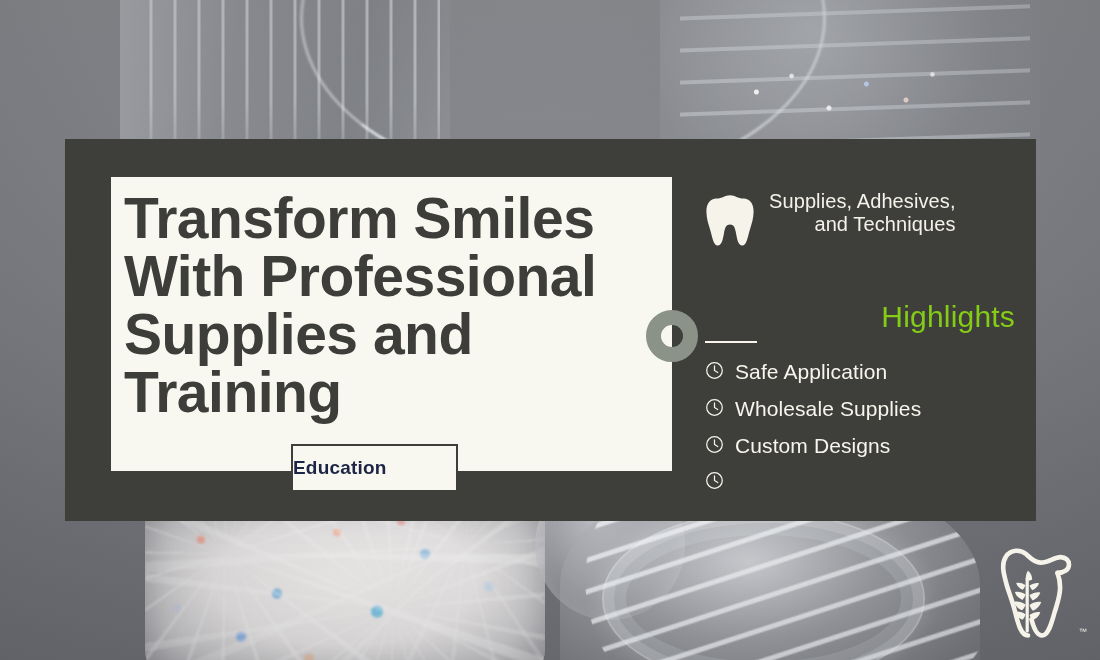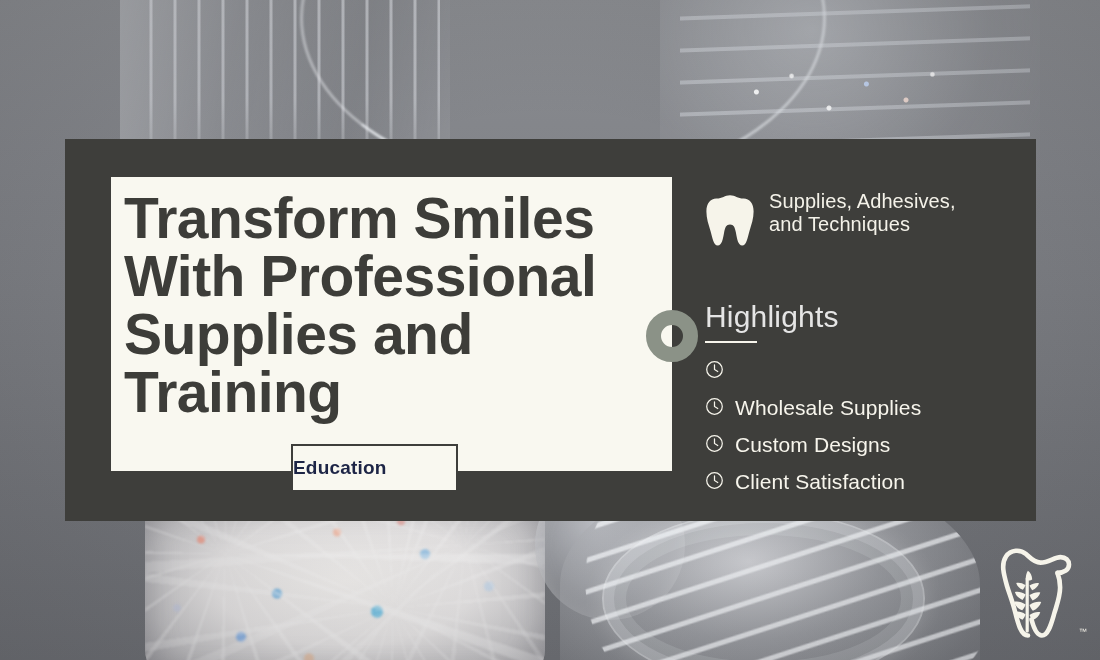--- a/index.html
+++ b/index.html
@@ -254,21 +254,21 @@
     font-weight: 400;
     color: #f4f2e9;
     letter-spacing: .1px;
     white-space: pre-line;
   }
   .highlights-title {
     margin: 48px 0 0 0;
     font-family: "Liberation Sans", sans-serif;
     font-size: 30px;
     font-weight: 400;
-    color: #e5e5e5;
+    color: #84cc16;
     letter-spacing: .2px;
   }
   .title-rule {
     width: 52px; height: 2px;
     background: #f7f5ec;
     margin-top: 7px;
   }
   .hl-list { list-style: none; margin: 17px 0 0 0; padding: 0; }
   .hl-item {
     display: flex;
@@ -316,21 +316,21 @@
     <div class="jar-br"></div>
     <div class="bg-vignette"></div>
   </div>
 
   <div class="panel">
 
     <div class="headline-card">
       <h1 class="headline">Transform Smiles With Professional Supplies and Training</h1>
     </div>
 
-    <div class="right-col" style="left:640px; top:51px;">
+    <div class="right-col" style="left:640px; top:51px;text-align:right;">
 
       <div class="brand-row">
         <span class="tooth-icon">
           <svg width="50" height="56" viewBox="0 0 50 56" aria-hidden="true">
             <path fill="#f6f4ea" d="M25 3.2C19.6 3.2 17.6 6.6 11.4 6.6 5.4 6.6 1.4 11.6 1.4 19.4c0 7.2 2.1 12.6 4.1 19.6 1.9 6.6 3 14.6 7.3 14.6 4.1 0 5.1-6.6 6.3-13 1-5.4 2.1-8.2 5.9-8.2s4.9 2.8 5.9 8.2c1.2 6.4 2.2 13 6.3 13 4.3 0 5.4-8 7.3-14.6 2-7 4.1-12.4 4.1-19.6 0-7.8-4-12.8-10-12.8C32.4 6.6 30.4 3.2 25 3.2z"></path>
           </svg>
         </span>
         <span class="brand-text">Supplies, Adhesives,
 and Techniques</span>
       </div>
@@ -339,20 +339,21 @@
       <div class="title-rule"></div>
 
       <ul class="hl-list">
         <li class="hl-item">
           <span class="clock-icon">
             <svg width="19" height="19" viewBox="0 0 20 20" aria-hidden="true">
               <circle cx="10" cy="10" r="8.2" fill="none" stroke="#f7f5ec" stroke-width="1.3"></circle>
               <path d="M10 5.2V10l3.4 2.1" fill="none" stroke="#f7f5ec" stroke-width="1.3" stroke-linecap="round"></path>
             </svg>
           </span>
+          <span class="hl-label">Safe Application</span>
         </li>
         <li class="hl-item">
           <span class="clock-icon">
             <svg width="19" height="19" viewBox="0 0 20 20" aria-hidden="true">
               <circle cx="10" cy="10" r="8.2" fill="none" stroke="#f7f5ec" stroke-width="1.3"></circle>
               <path d="M10 5.2V10l3.4 2.1" fill="none" stroke="#f7f5ec" stroke-width="1.3" stroke-linecap="round"></path>
             </svg>
           </span>
           <span class="hl-label">Wholesale Supplies</span>
         </li>
@@ -365,21 +366,20 @@
           </span>
           <span class="hl-label">Custom Designs</span>
         </li>
         <li class="hl-item">
           <span class="clock-icon">
             <svg width="19" height="19" viewBox="0 0 20 20" aria-hidden="true">
               <circle cx="10" cy="10" r="8.2" fill="none" stroke="#f7f5ec" stroke-width="1.3"></circle>
               <path d="M10 5.2V10l3.4 2.1" fill="none" stroke="#f7f5ec" stroke-width="1.3" stroke-linecap="round"></path>
             </svg>
           </span>
-          <span class="hl-label">Client Satisfaction</span>
         </li>
       </ul>
     </div>
   </div>
 
   <div class="ring"></div>
 
   <div class="badge">
     <span class="badge-label">Education</span>
   </div>

